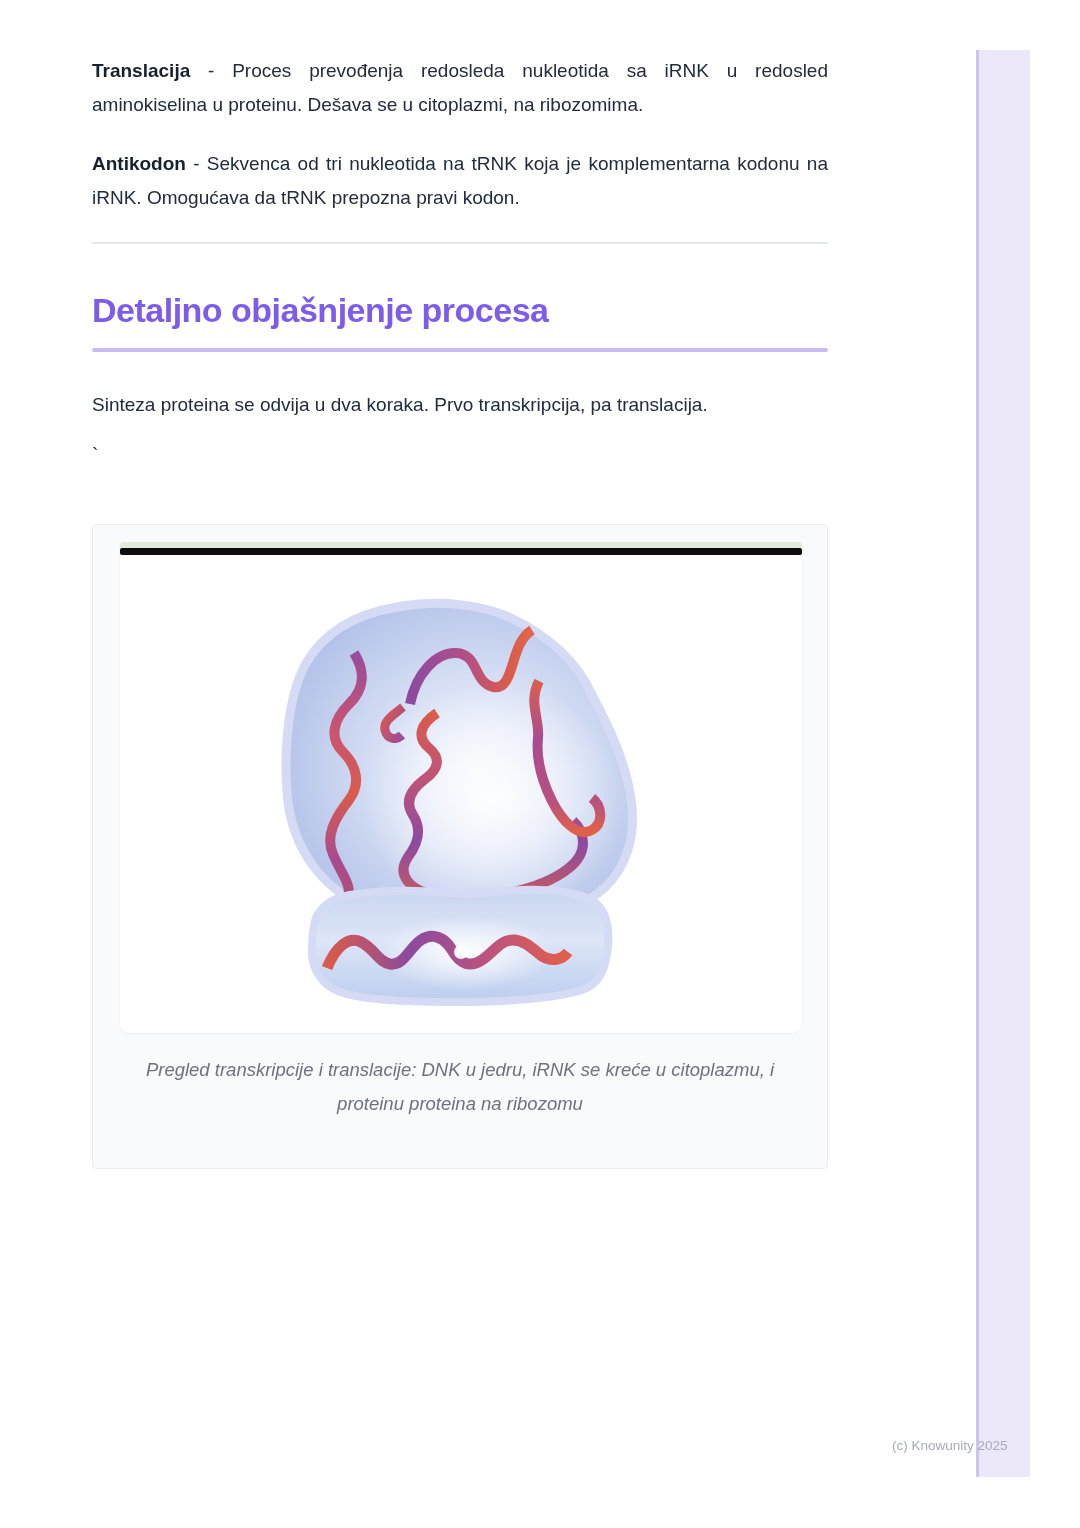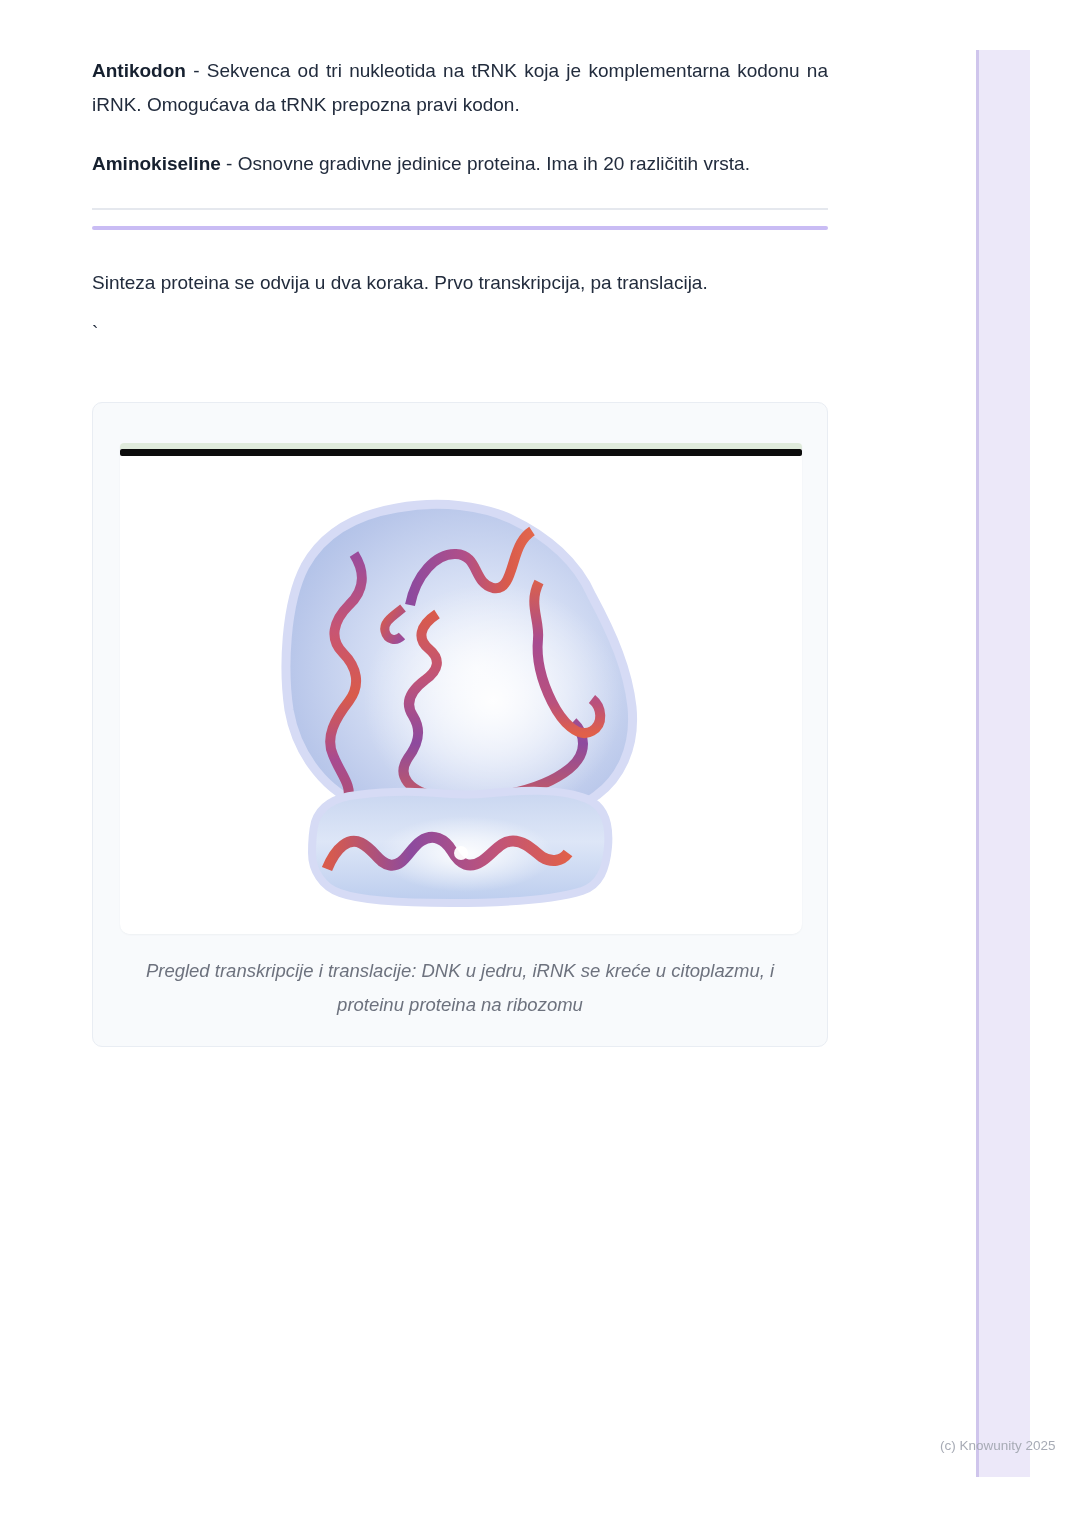--- a/index.html
+++ b/index.html
@@ -23,52 +23,53 @@
 
   .heading{font-size:34px;line-height:44px;font-weight:700;color:var(--heading-purple);
            letter-spacing:-0.5px;margin:44px 0 0 0;}
   .heading-rule{height:4px;background:var(--underline-purple);border-radius:2px;margin-top:16px;}
 
   .intro{font-size:19px;line-height:34px;color:var(--text);margin:36px 0 0 0;}
   .stray{font-size:19px;line-height:34px;color:var(--text);margin:16px 0 0 0;}
 
   .card{margin:52px 0 0 0;width:736px;height:645px;box-sizing:border-box;
         background:var(--card-bg);border:1px solid var(--card-border);
-        border-radius:10px;padding:40px 27px 0 27px;}
+        border-radius:4px;padding:17px 27px 0 27px;}
   .figure-image{width:682px;background:#ffffff;border-radius:4px 4px 10px 10px;
                 overflow:hidden;box-shadow:0 1px 2px rgba(40,50,80,0.05);}
   .img-strip{height:6px;background:var(--image-strip-green);}
   .img-bar{height:7px;background:var(--image-bar-black);border-radius:2px;}
   .img-canvas{display:block;width:682px;height:478px;}
 
   .caption{margin:20px 0 0 0;font-size:18.5px;line-height:34px;font-style:italic;
            color:var(--caption-gray);text-align:center;}
   .caption span{display:block;}
 
   .sidebar{position:absolute;left:976px;top:50px;width:54px;height:1427px;
            background:var(--sidebar-fill);border-left:3px solid var(--sidebar-edge);
            box-sizing:border-box;z-index:1;}
-  .copyright{position:absolute;left:940px;top:1438px;font-size:13.5px;
+  .copyright{position:absolute;left:892px;top:1438px;font-size:13.5px;
              color:var(--footer-gray);z-index:2;white-space:nowrap;}
 </style>
 </head>
 <body>
 
 <div class="page">
   <div class="content">
 
 
+    <p class="def"><b>Translacija</b><span> - Proces prevođenja redosleda nukleotida sa iRNK u redosled aminokiselina u proteinu. Dešava se u citoplazmi, na ribozomima.</span><b></b><span></span></p>
 
 
     <p class="def"><b>Antikodon</b><span> - Sekvenca od tri nukleotida na tRNK koja je komplementarna kodonu na iRNK. Omogućava da tRNK prepozna pravi kodon.</span><b></b><span></span></p>
 
-    <p class="def"><b>Aminokiseline</b><span> - Osnovne gradivne jedinice proteina. Ima ih 20 različitih vrsta.</span><b></b><span></span></p>
 
     <hr class="divider">
 
+    <h1 class="heading">Detaljno objašnjenje procesa</h1>
     <div class="heading-rule"></div>
 
     <p class="intro">Sinteza proteina se odvija u dva koraka. Prvo transkripcija, pa translacija.</p>
     <p class="stray">`</p>
 
     <figure class="card" style="margin-left:0;margin-right:0;">
       <div class="figure-image">
         <div class="img-strip"></div>
         <div class="img-bar"></div>
 

